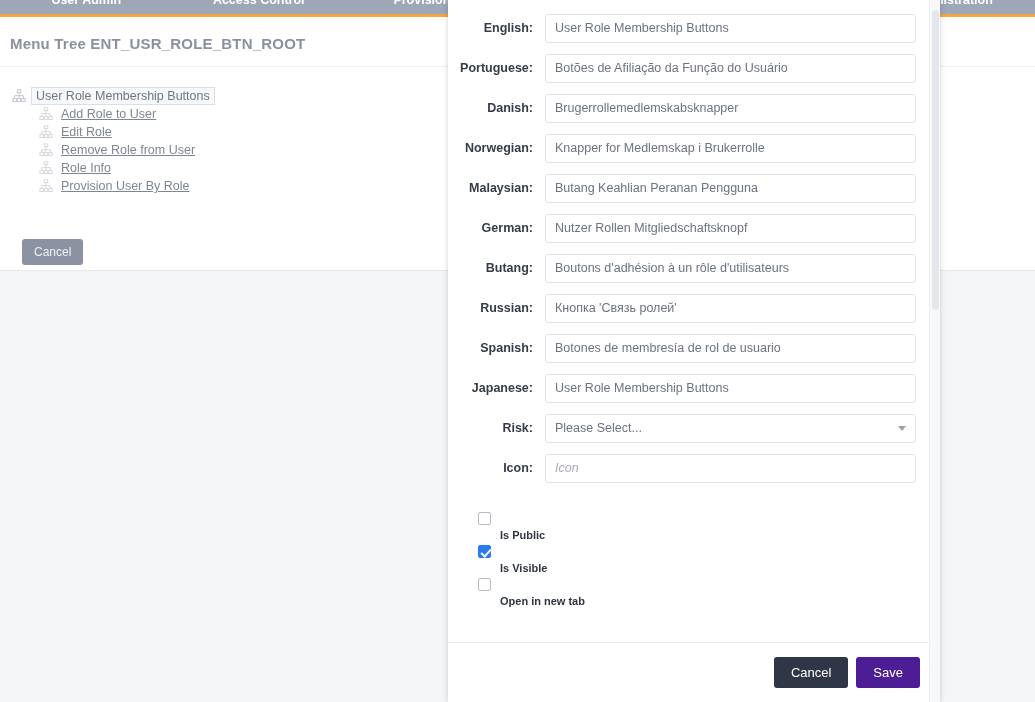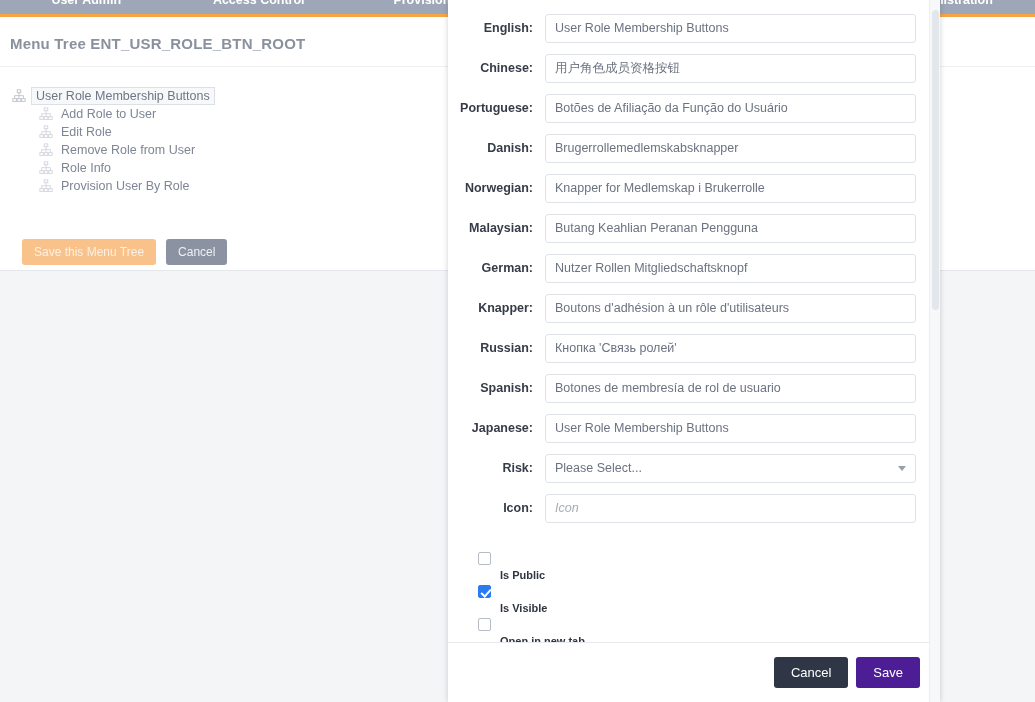--- a/index.html
+++ b/index.html
@@ -69,21 +69,21 @@
 
   
   #tree { position: absolute; top: 70px; left: 12px; }
   .tree-row {
     display: flex; align-items: center;
     height: 18px;
     font-size: 12.5px;
     color: #7e8694;
     white-space: nowrap;
   }
-  .tree-row.child { margin-left: 27px; }
+  .tree-row.child { margin-left: 27px; text-decoration: underline; }
   .tree-icon {
     width: 14px; height: 14px;
     margin-right: 5px;
     flex: 0 0 14px;
     opacity: .55;
   }
   .tree-row.child .tree-icon { opacity: .38; }
   .tree-label { padding: 0 3px; }
   .tree-row.selected .tree-label {
     border: 1px solid #dcdfe4;
@@ -312,58 +312,53 @@
             <rect x="1" y="11" width="4" height="3.2" fill="none" stroke="#8d95a3" stroke-width="1.1"></rect>
             <rect x="6" y="11" width="4" height="3.2" fill="none" stroke="#8d95a3" stroke-width="1.1"></rect>
             <rect x="11" y="11" width="4" height="3.2" fill="none" stroke="#8d95a3" stroke-width="1.1"></rect>
             <path d="M8 4.2 L8 7.6 M3 11 L3 7.6 L13 7.6 L13 11 M8 7.6 L8 11" fill="none" stroke="#8d95a3" stroke-width="1.1"></path>
           </svg></span>
         <span class="tree-label">Provision User By Role</span>
       </div>
     </div>
 
   <div id="tree-actions">
-    <button class="btn" id="btn-save-tree">Save this Menu Tree</button>
     <button class="btn" id="btn-cancel-tree">Cancel</button>
   </div>
 </div>
 
 <div id="modal">
   <div id="modal-body">
     <div id="fields">
         <div class="field-row">
           <div class="field-label">English:</div>
           <input class="field-input" type="text" value="User Role Membership Buttons" style="">
         </div>
         <div class="field-row">
-          <div class="field-label">Chinese:</div>
-          <input class="field-input" type="text" value="用户角色成员资格按钮" style="">
-        </div>
-        <div class="field-row">
           <div class="field-label">Portuguese:</div>
           <input class="field-input" type="text" value="Botões de Afiliação da Função do Usuário" style="">
         </div>
         <div class="field-row">
           <div class="field-label">Danish:</div>
           <input class="field-input" type="text" value="Brugerrollemedlemskabsknapper" style="">
         </div>
         <div class="field-row">
           <div class="field-label">Norwegian:</div>
           <input class="field-input" type="text" value="Knapper for Medlemskap i Brukerrolle" style="">
         </div>
         <div class="field-row">
           <div class="field-label">Malaysian:</div>
           <input class="field-input" type="text" value="Butang Keahlian Peranan Pengguna" style="">
         </div>
         <div class="field-row">
           <div class="field-label">German:</div>
           <input class="field-input" type="text" value="Nutzer Rollen Mitgliedschaftsknopf" style="">
         </div>
         <div class="field-row">
-          <div class="field-label">Knapper:</div>
+          <div class="field-label">Butang:</div>
           <input class="field-input" type="text" value="Boutons d'adhésion à un rôle d'utilisateurs" style="">
         </div>
         <div class="field-row">
           <div class="field-label">Russian:</div>
           <input class="field-input" type="text" value="Кнопка 'Связь ролей'" style="">
         </div>
         <div class="field-row">
           <div class="field-label">Spanish:</div>
           <input class="field-input" type="text" value="Botones de membresía de rol de usuario" style="">
         </div>

